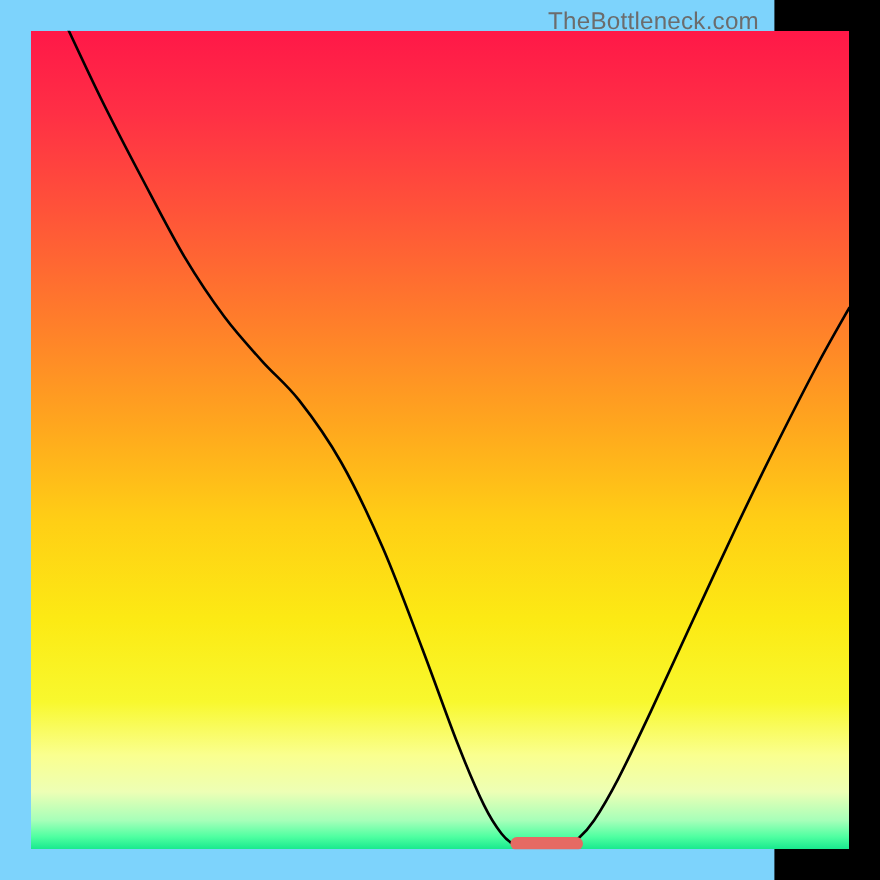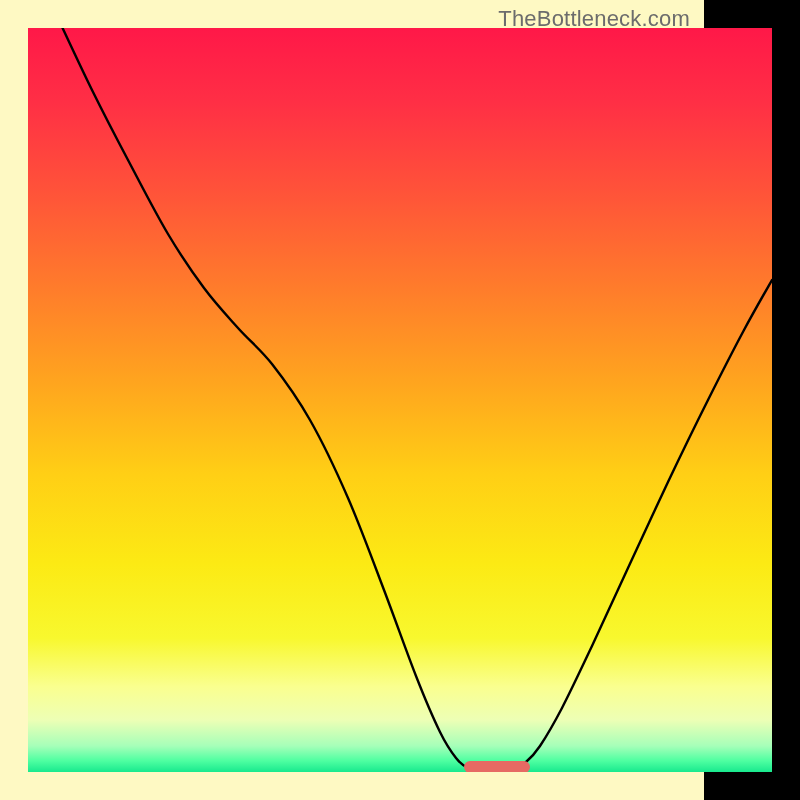--- a/index.html
+++ b/index.html
@@ -9,21 +9,21 @@
     height: 800px;
     background: #000;
     overflow: hidden;
   }
   .frame {
     position: absolute;
     left: 0;
     top: 0;
     width: 704px;
     height: 800px;
-    background: #fef9c3;
+    background: #7dd3fc;
   }
   .plot {
     position: absolute;
     left: 28px;
     top: 28px;
     width: 744px;
     height: 744px;
     overflow: hidden;
   }
   .gradient {

